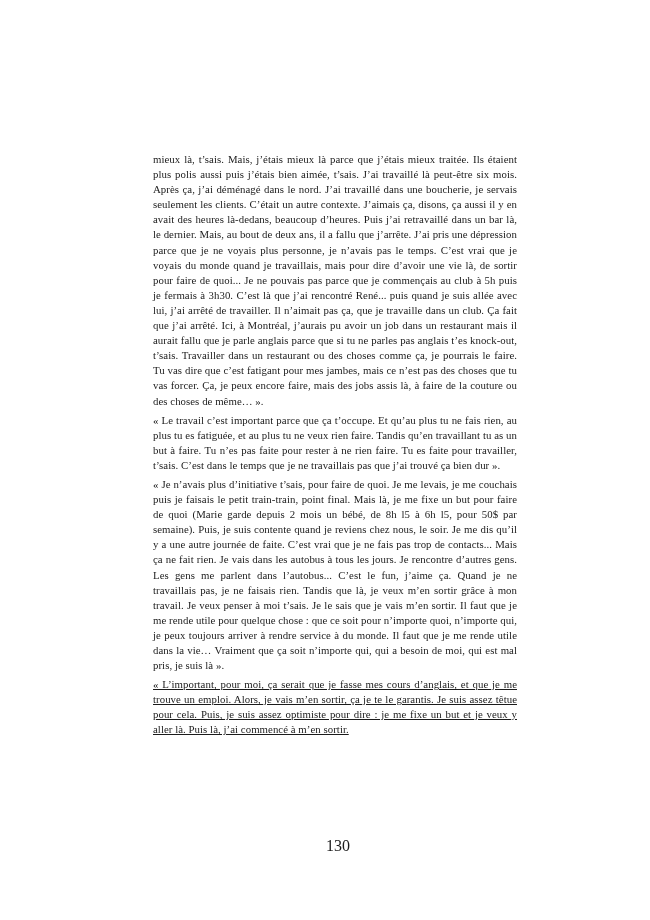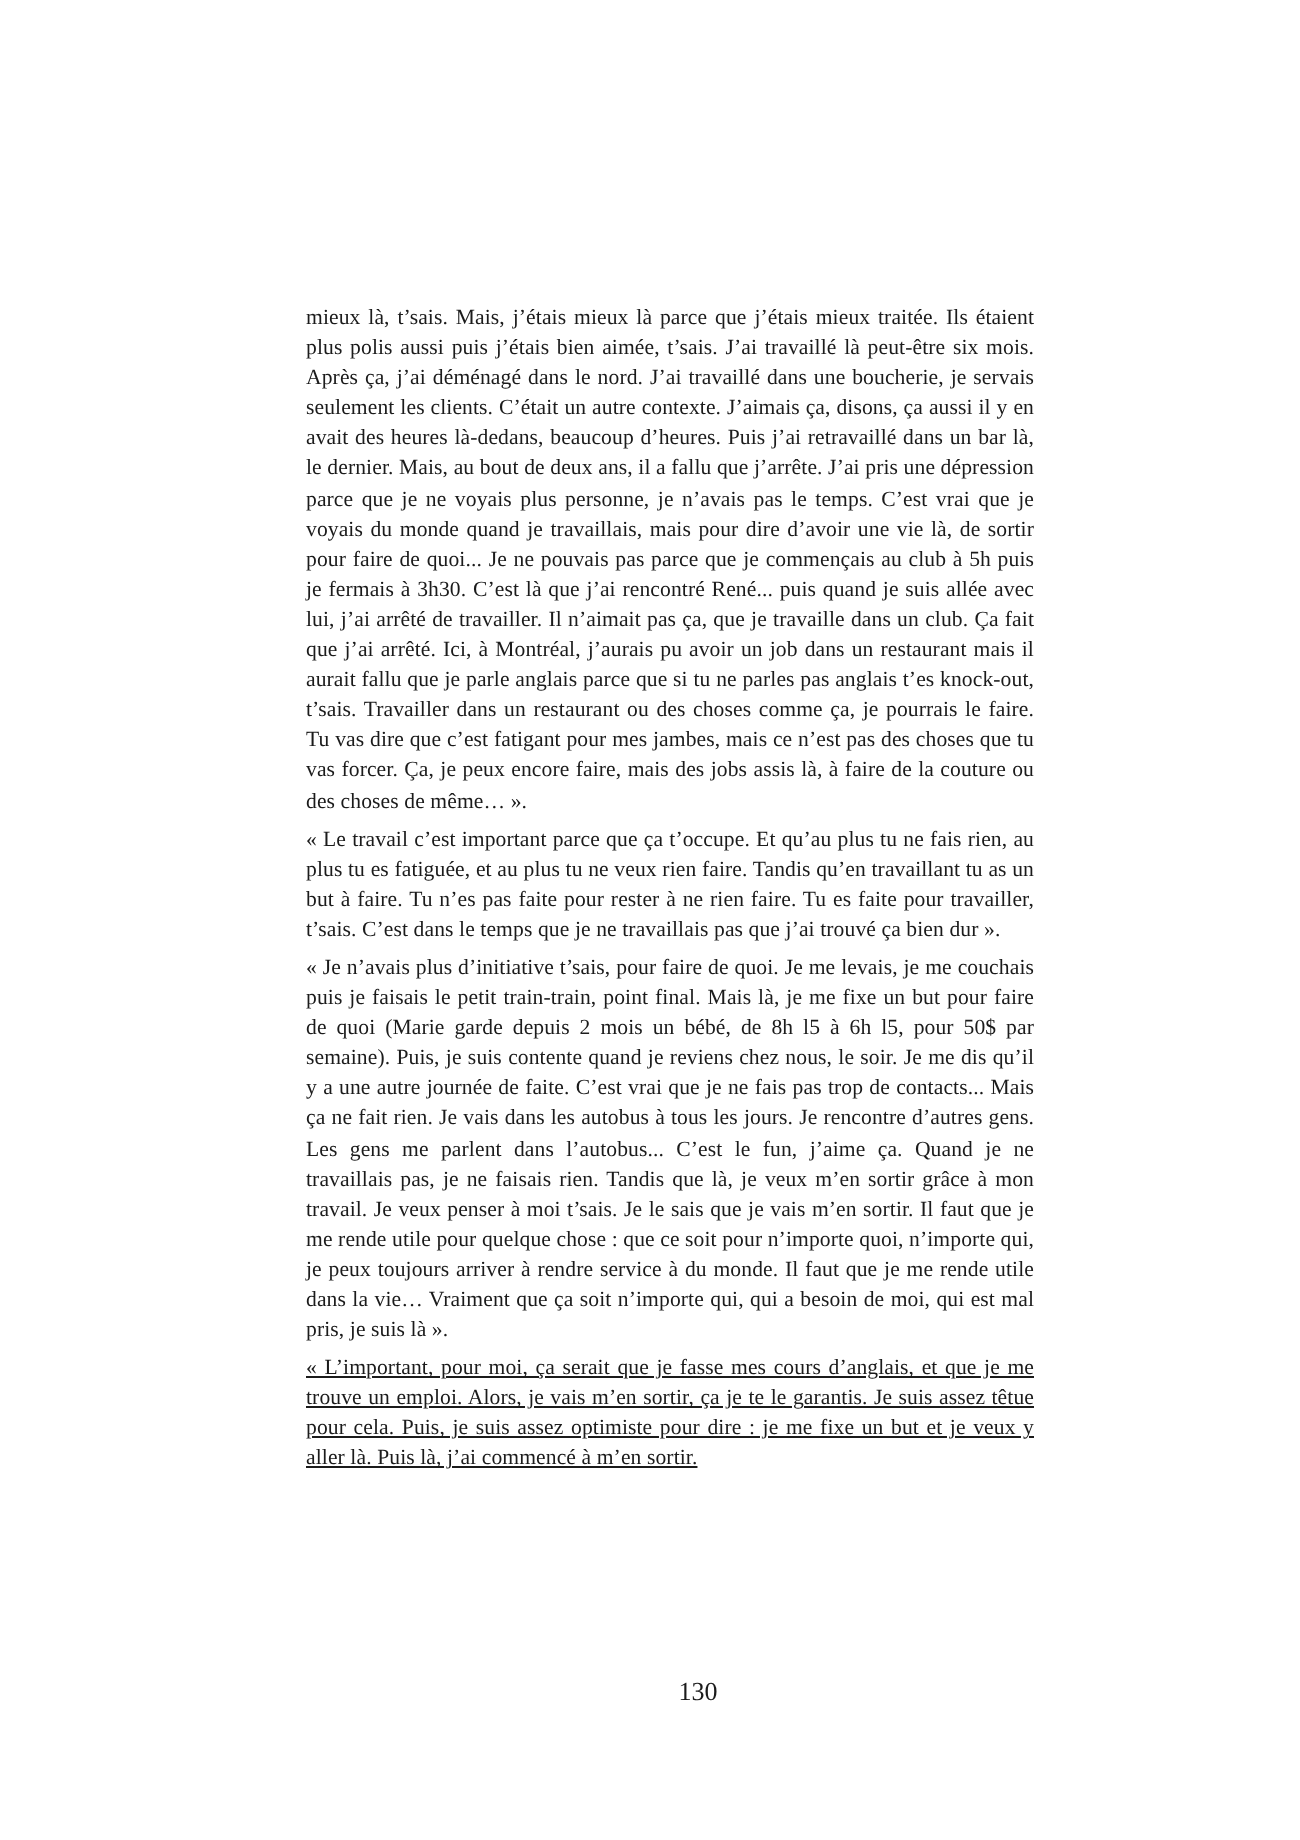--- a/index.html
+++ b/index.html
@@ -37,25 +37,25 @@
   .para {
     margin: 0 0 4px 0;
     padding: 0;
   }
   .para:last-child {
     margin-bottom: 0;
     text-decoration: underline;
   }
   .page-number {
     position: absolute;
-    left: 167px;
+    left: 156px;
     top: 838px;
     width: 364px;
     text-align: center;
-    font-size: 13px;
+    font-size: 16px;
     line-height: 15px;
   }
 </style>
 </head>
 <body>
 
 <div class="sheet">
   <div class="text-block">
     <p class="para">mieux là, t’sais. Mais, j’étais mieux là parce que j’étais mieux traitée. Ils étaient plus polis aussi puis j’étais bien aimée, t’sais. J’ai travaillé là peut-être six mois. Après ça, j’ai déménagé dans le nord. J’ai travaillé dans une boucherie, je servais seulement les clients. C’était un autre contexte. J’aimais ça, disons, ça aussi il y en avait des heures là-dedans, beaucoup d’heures. Puis j’ai retravaillé dans un bar là, le dernier.  Mais, au bout de deux ans, il a fallu que j’arrête. J’ai pris une dépression parce que je ne voyais plus personne, je n’avais pas le temps. C’est vrai que je voyais du monde quand je travaillais, mais pour dire d’avoir une vie là, de sortir pour faire de quoi... Je ne pouvais pas parce que je commençais au club à 5h puis je fermais à 3h30. C’est là que j’ai rencontré René... puis quand je suis allée avec lui, j’ai arrêté de travailler. Il n’aimait pas ça, que je travaille dans un club. Ça fait que j’ai arrêté. Ici, à Montréal, j’aurais pu avoir un job dans un restaurant mais il aurait fallu que je parle anglais parce que si tu ne parles pas anglais t’es knock-out, t’sais. Travailler dans un restaurant ou des choses comme ça, je pourrais le faire. Tu vas dire que c’est fatigant pour mes jambes, mais ce n’est pas des choses que tu vas forcer. Ça, je peux encore faire, mais des jobs assis là, à faire de la couture ou des choses de même… ».</p>
     <p class="para">« Le travail c’est important parce que ça t’occupe. Et qu’au plus tu ne fais rien, au plus tu es fatiguée, et au plus tu ne veux rien faire. Tandis qu’en travaillant tu as un but à faire. Tu n’es pas faite pour rester à ne rien faire. Tu es faite pour travailler, t’sais. C’est dans le temps que je ne travaillais pas que j’ai trouvé ça bien dur ».</p>

